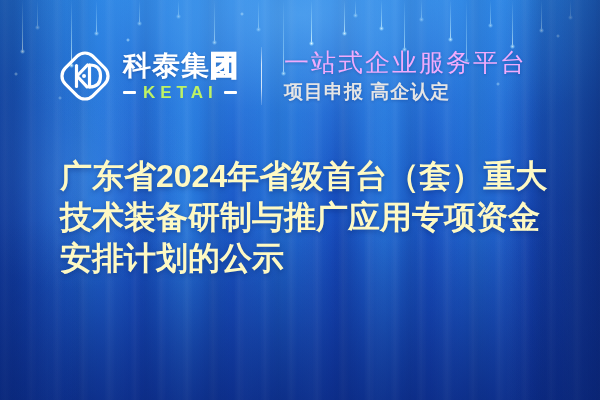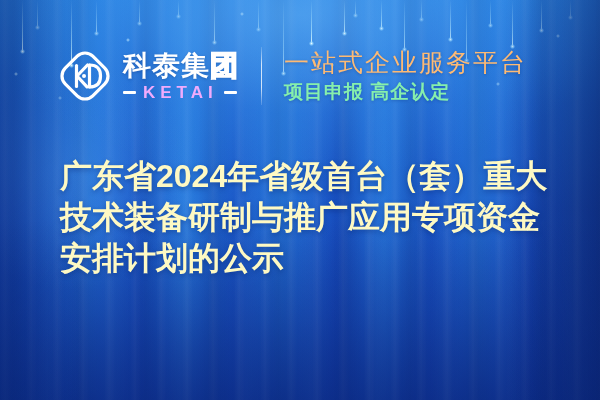--- a/index.html
+++ b/index.html
@@ -185,21 +185,21 @@
   .logo-en-row .bar {
     display: inline-block;
     width: 13px;
     height: 3px;
     background: #ffffff;
     border-radius: 1px;
   }
   .logo-en {
     font-size: 17px;
     font-weight: bold;
-    color: #f0abfc;
+    color: #bef264;
     letter-spacing: 5px;
     margin: 0 6px 0 7px;
     line-height: 1;
   }
 
   .divider {
     width: 1px;
     height: 58px;
     background: linear-gradient(180deg,
       rgba(255,255,255,0.15) 0%,
@@ -210,30 +210,30 @@
   }
 
   .tagline {
     margin-left: 22px;
     display: flex;
     flex-direction: column;
     justify-content: center;
   }
   .tagline-main {
     font-size: 25px;
-    color: #fdba74;
+    color: #f0abfc;
     letter-spacing: 2px;
     line-height: 1.18;
     white-space: nowrap;
     text-shadow: 0 1px 3px rgba(10,40,110,0.3);
   }
   .tagline-sub {
     font-size: 19px;
     font-weight: bold;
-    color: #86efac;
+    color: #e5e5e5;
     letter-spacing: 1px;
     line-height: 1.2;
     margin-top: 4px;
     white-space: nowrap;
     text-shadow: 0 1px 3px rgba(10,40,110,0.3);
   }
 
   
   .title {
     position: absolute;

